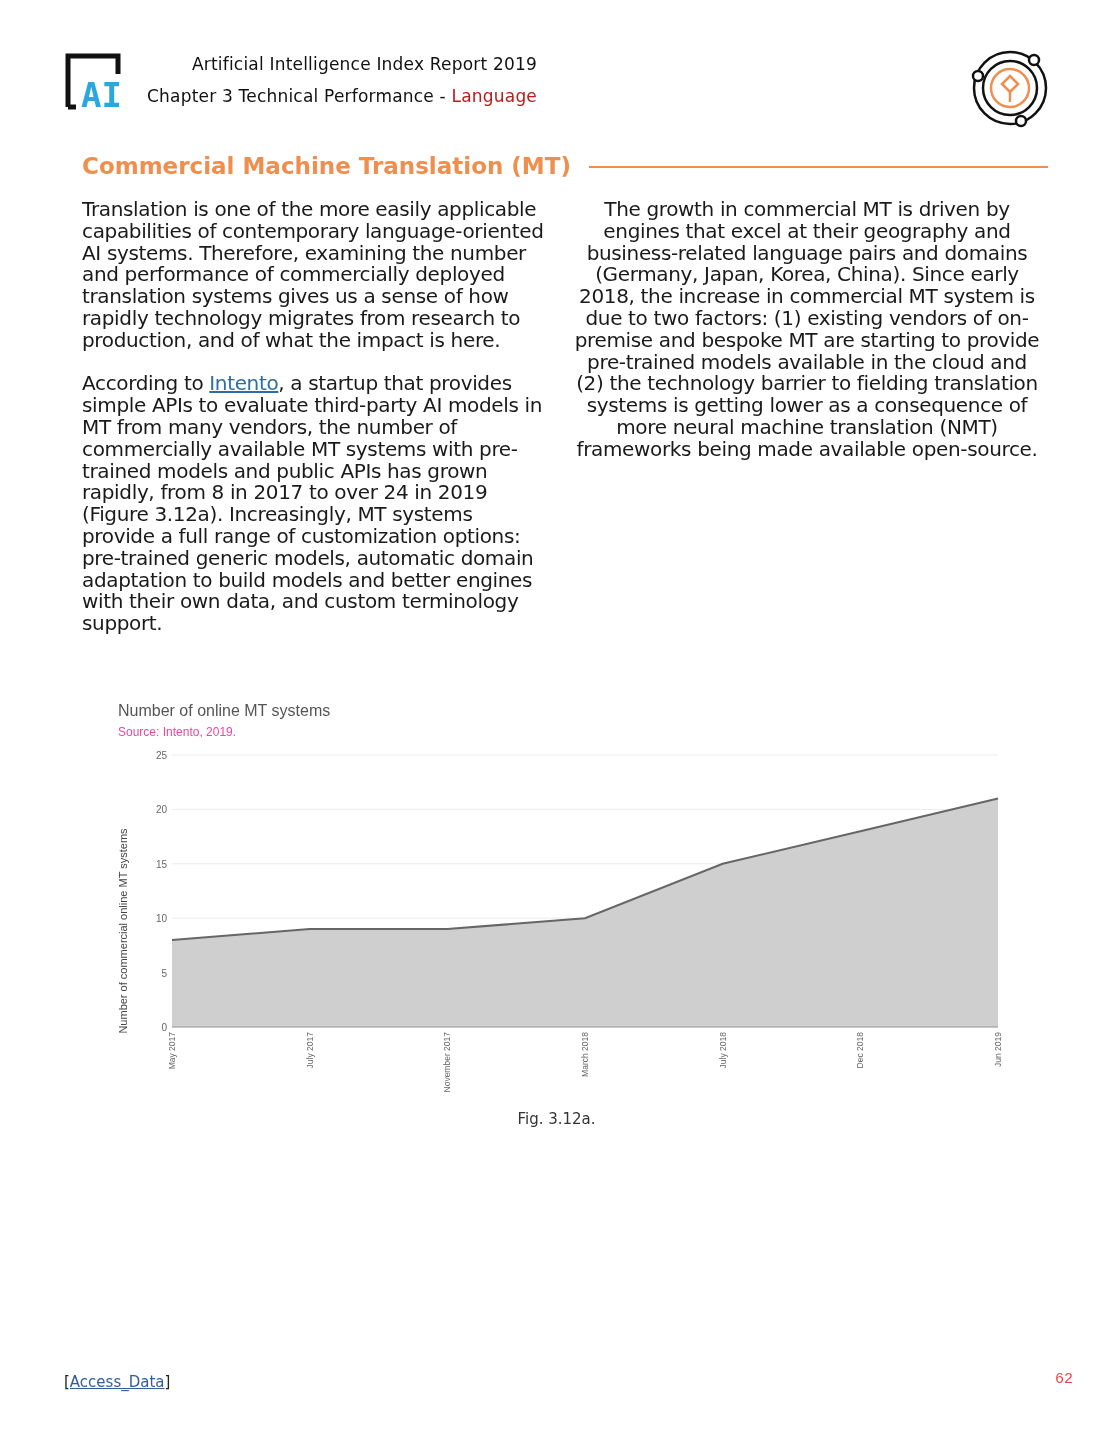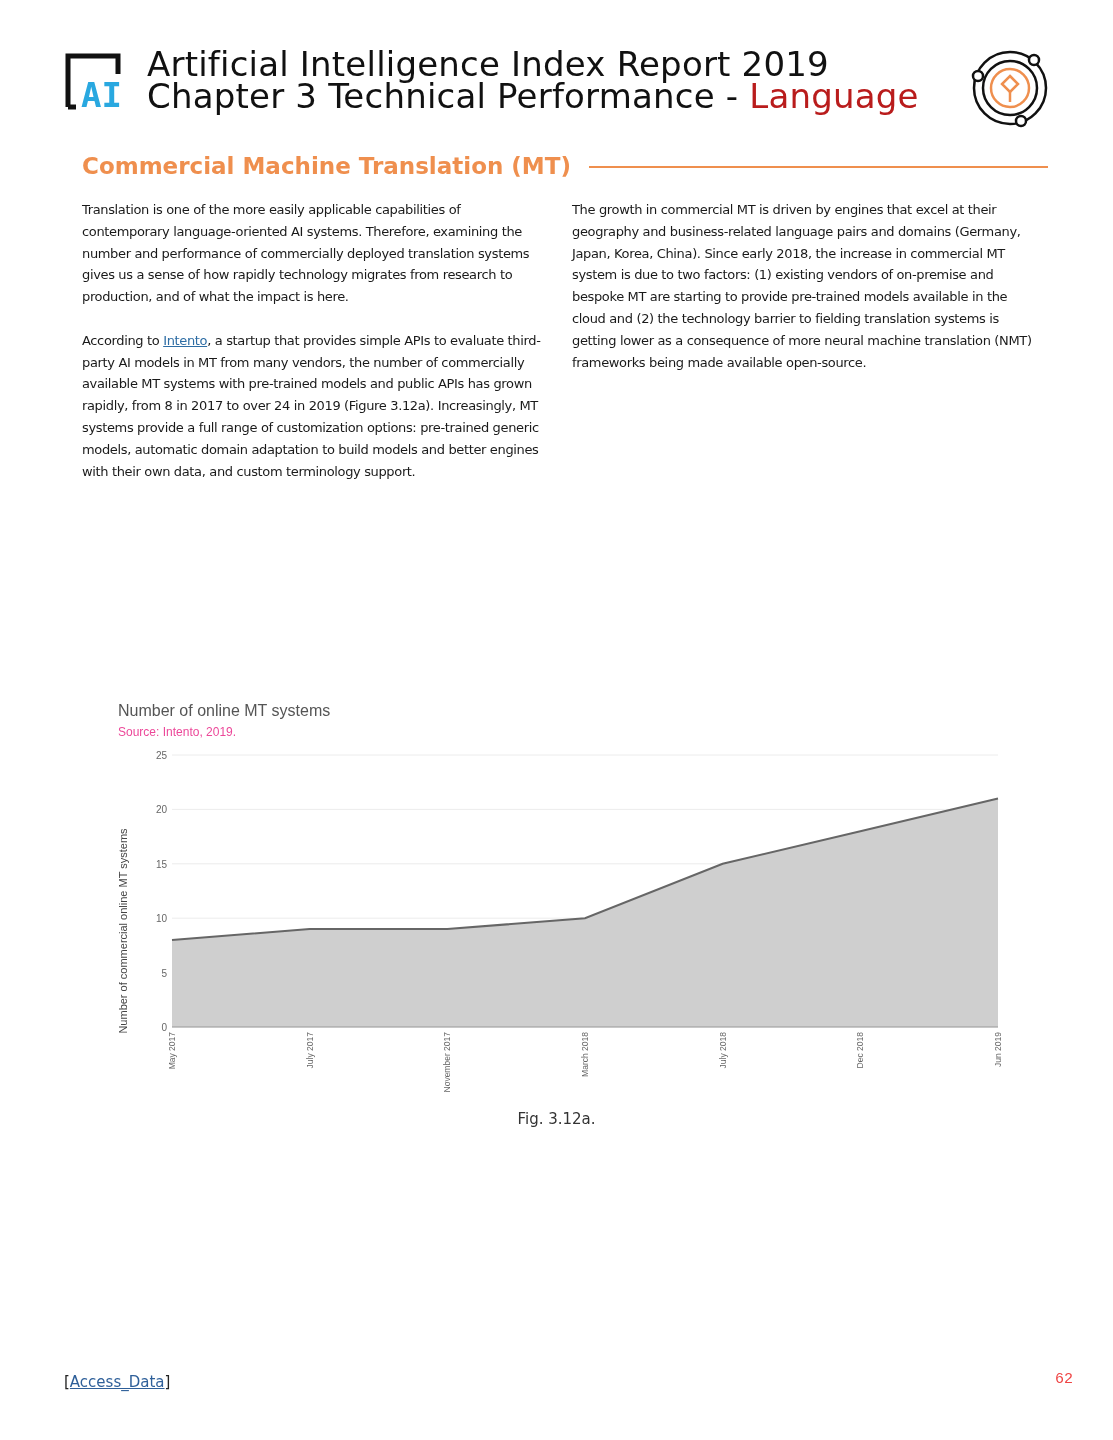--- a/index.html
+++ b/index.html
@@ -1,30 +1,30 @@
 <!DOCTYPE html>
 <html><head>
 <meta charset="utf-8">
 <style>
   * { box-sizing: border-box; margin: 0; padding: 0; }
   html, body { width: 1113px; height: 1440px; background: #ffffff; }
   body { position: relative; font-family: "DejaVu Sans", sans-serif; color: #1a1a1a; overflow: hidden; }
 
   .logo { position: absolute; left: 64px; top: 52px; width: 68px; height: 58px; }
-  .header-titles { position: absolute; left: 147px; top: 48px; font-size: 34px; line-height: 32px; color: #111; font-family: "DejaVu Sans", sans-serif; letter-spacing: 0.2px; }
+  .header-titles { position: absolute; left: 147px; top: 48px; font-size: 17px; line-height: 32px; color: #111; font-family: "DejaVu Sans", sans-serif; letter-spacing: 0.2px; text-align: right; }
   .header-titles .accent { color: #b91c1c; }
   .emblem { position: absolute; left: 968px; top: 46px; width: 84px; height: 84px; }
 
   .section-heading { position: absolute; left: 82px; top: 153px; display: flex; align-items: center; width: 966px; }
   .section-heading h2 { font-size: 23px; font-weight: bold; color: #ef8f4e; white-space: nowrap; font-family: "DejaVu Sans", sans-serif; }
   .section-heading .rule { flex: 1; height: 2px; background: #ef8f4e; margin-left: 18px; margin-top: 2px; }
 
-  .col { position: absolute; top: 199px; width: 462px; font-size: 13px; line-height: 21.8px; color: #1a1a1a; font-family: "DejaVu Sans", sans-serif; letter-spacing: -0.35px; }
+  .col { position: absolute; top: 199px; width: 462px; font-size: 20px; line-height: 21.8px; color: #1a1a1a; font-family: "DejaVu Sans", sans-serif; letter-spacing: -0.35px; }
   .col-left { left: 82px; }
-  .col-right { left: 572px; width: 470px; }
+  .col-right { left: 572px; width: 470px; text-align: center; }
   .col p { margin-bottom: 21.8px; }
   .col a { color: #2e6da4; text-decoration: underline; }
 
   .chart { position: absolute; left: 110px; top: 700px; width: 900px; height: 400px; }
   .chart-title { position: absolute; left: 8px; top: 2px; font-size: 16px; color: #555; font-family: "Liberation Sans", sans-serif; }
   .chart-source { position: absolute; left: 8px; top: 25px; font-size: 12px; color: #ec4899; font-family: "Liberation Sans", sans-serif; }
   .chart svg { position: absolute; left: 0; top: 0; }
   .ytick { font-family: "Liberation Sans", sans-serif; font-size: 10px; fill: #666; }
   .xtick { font-family: "Liberation Sans", sans-serif; font-size: 8.5px; fill: #666; }
   .ylabel { font-family: "Liberation Sans", sans-serif; font-size: 11px; fill: #444; }

